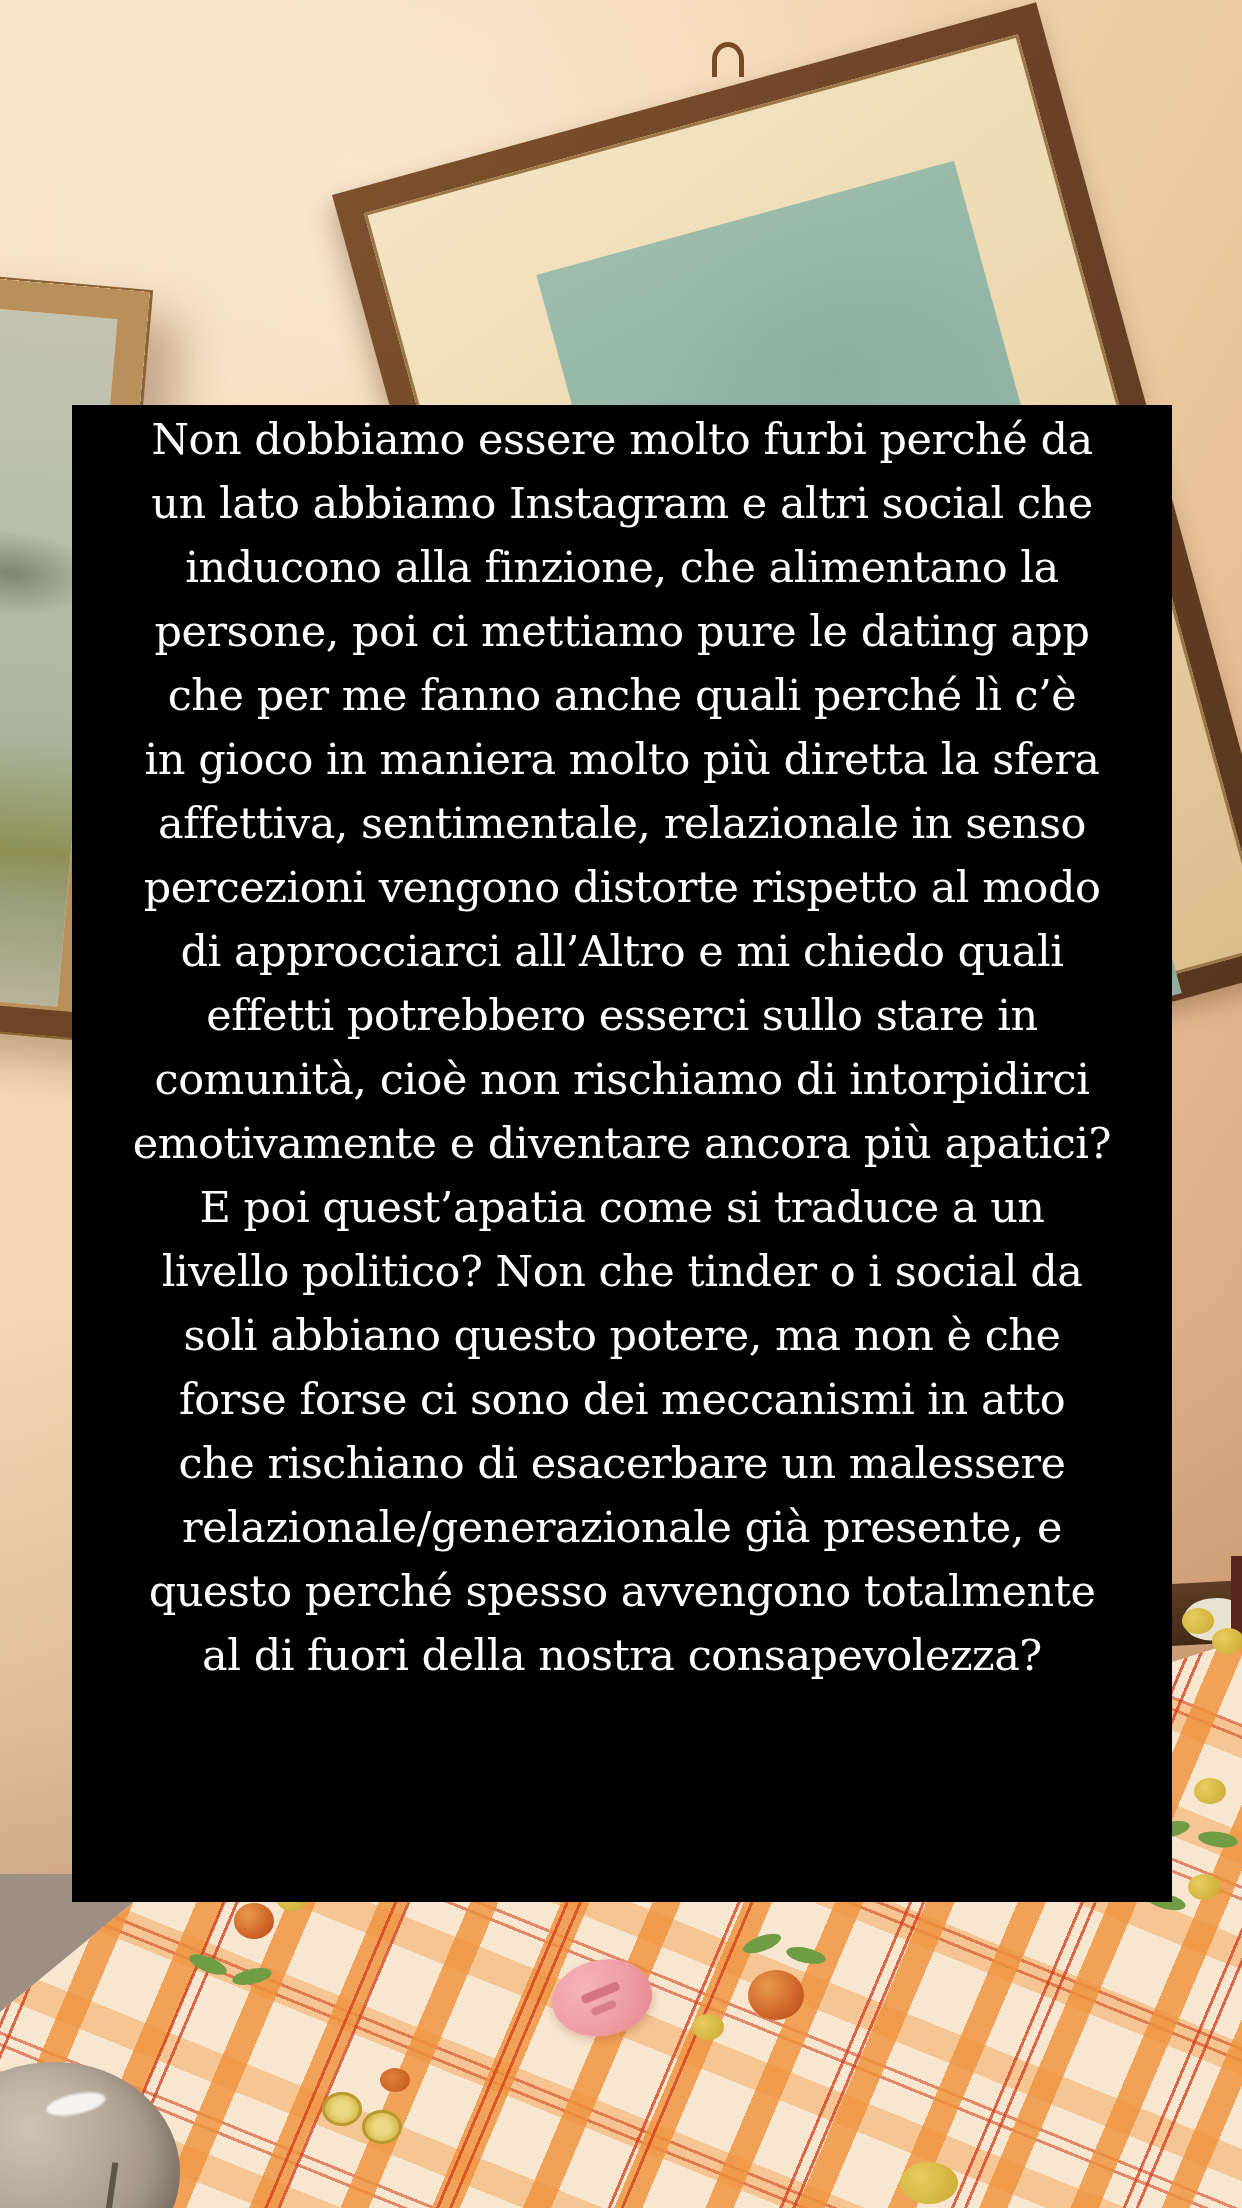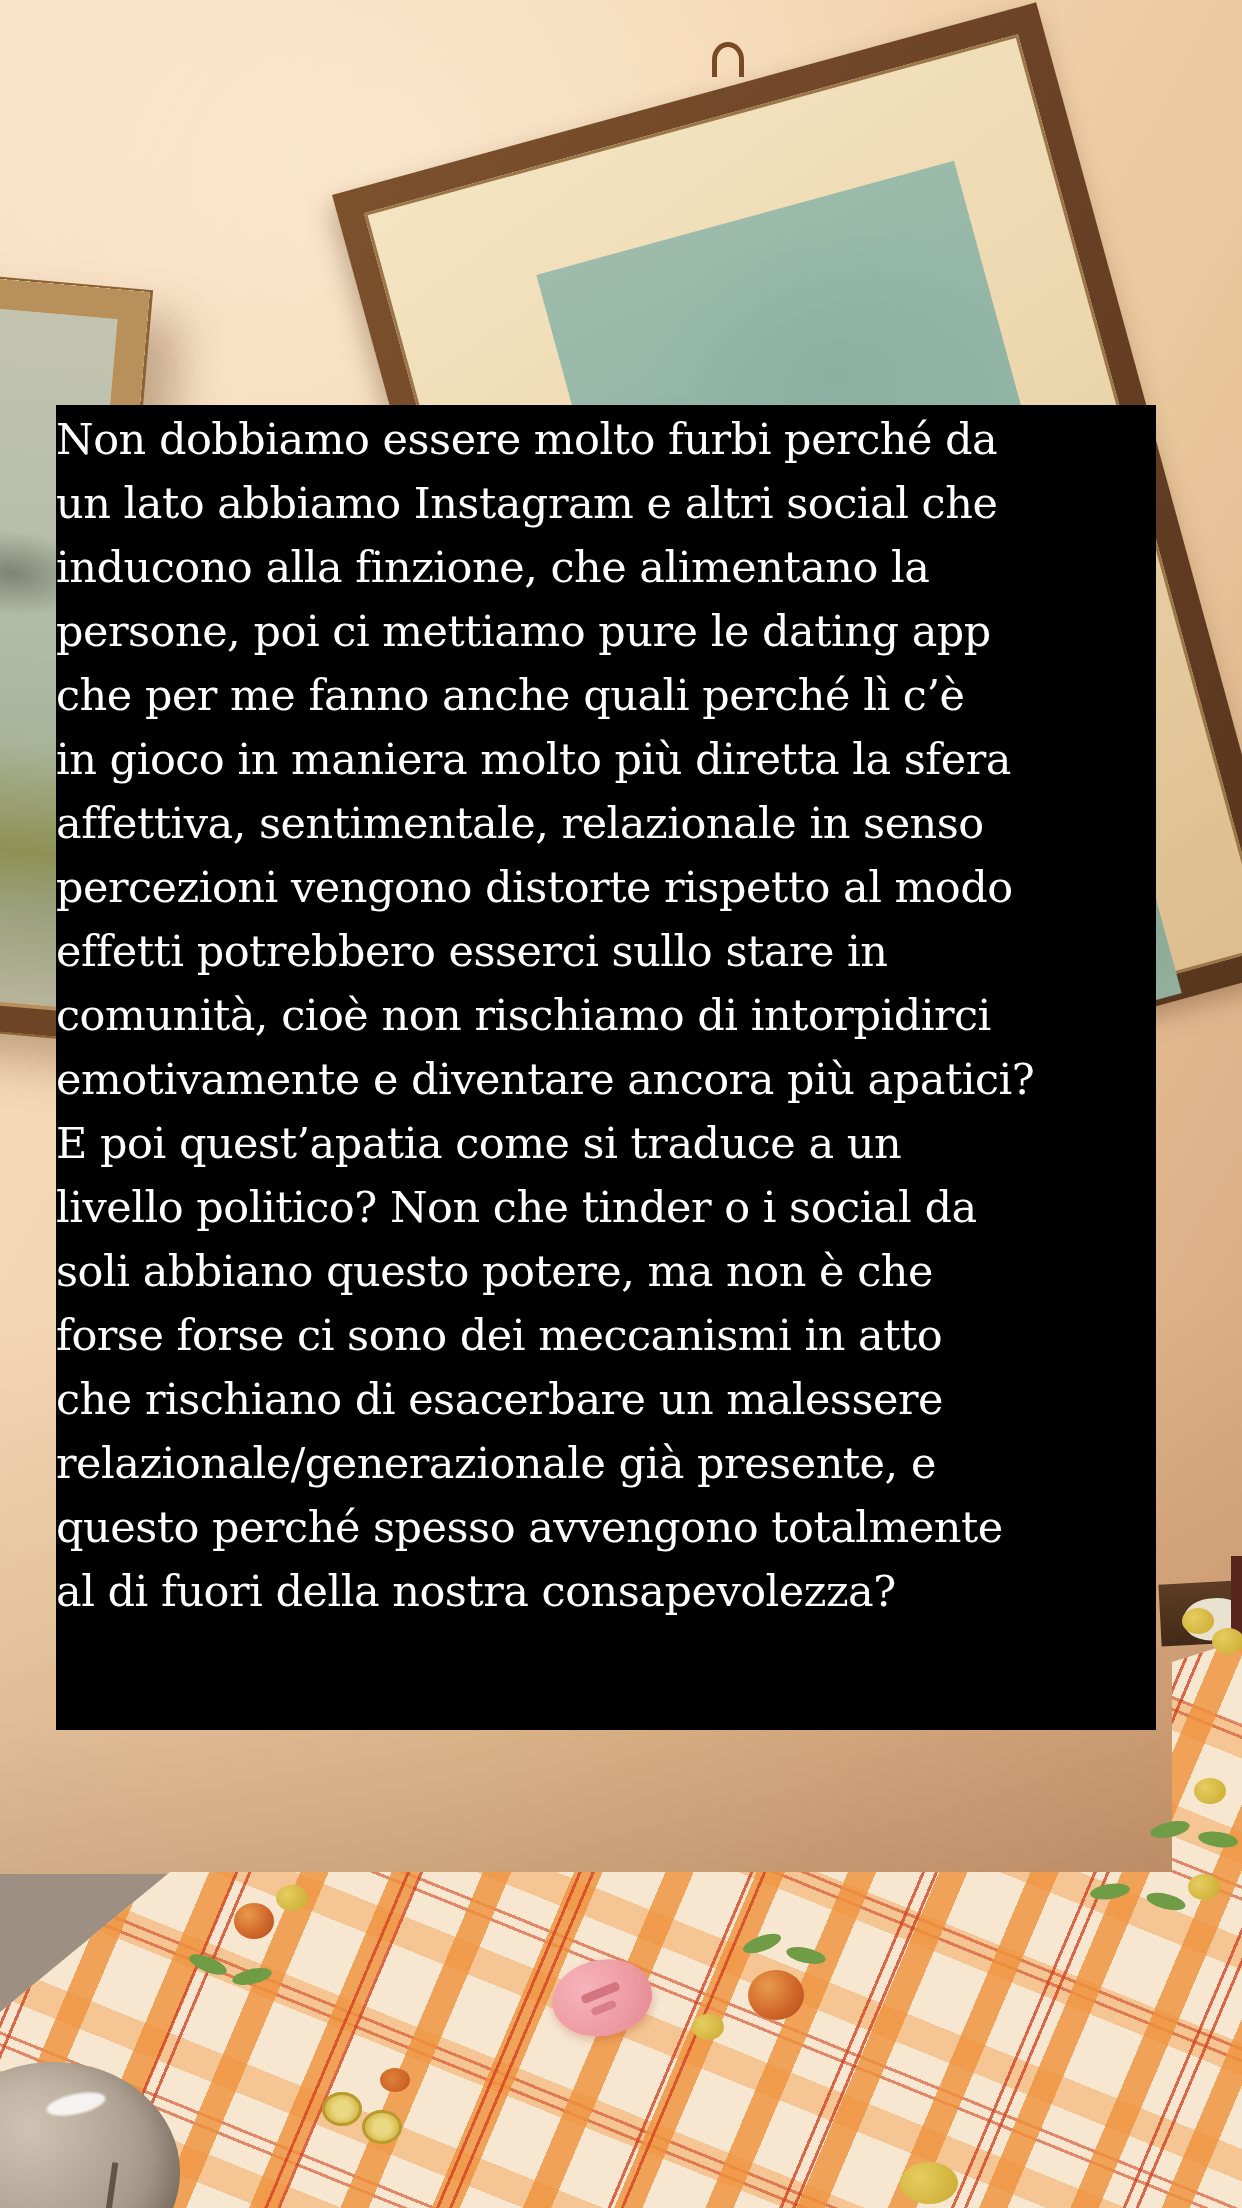--- a/index.html
+++ b/index.html
@@ -108,22 +108,22 @@
   
   .glass{
     position:absolute;left:-72px;top:2062px;width:252px;height:220px;border-radius:50%;
     background:radial-gradient(circle at 40% 30%,#cfc3b3,#a99c8d 55%,#877b6c);
     box-shadow:inset -10px -12px 30px rgba(60,50,40,.35);
   }
   .glass .shine{position:absolute;left:118px;top:32px;width:60px;height:20px;background:rgba(255,255,255,.85);border-radius:50%;transform:rotate(-12deg);filter:blur(1px);}
   .glass .stem{position:absolute;left:176px;top:100px;width:6px;height:120px;background:#5f564a;transform:rotate(8deg);}
   
   .overlay{
-    position:absolute;left:56px;top:405px;width:1100px;height:1325px;
-    background:#000;color:#fff;
+    position:absolute;left:72px;top:405px;width:1100px;height:1497px;
+    background:#000;color:#fff;text-align:center;
     padding-top:2px;box-sizing:border-box;
   }
   .overlay .line{
     white-space:nowrap;line-height:64px;font-size:43px;letter-spacing:-.5px;
     font-weight:500;
   }
 </style>
 </head>
 <body>
 
@@ -199,20 +199,21 @@
 
   <div class="overlay">
     <div class="line">Non dobbiamo essere molto furbi perché da</div>
     <div class="line">un lato abbiamo Instagram e altri social che</div>
     <div class="line">inducono alla finzione, che alimentano la</div>
     <div class="line">persone, poi ci mettiamo pure le dating app</div>
     <div class="line">che per me fanno anche quali perché lì c’è</div>
     <div class="line">in gioco in maniera molto più diretta la sfera</div>
     <div class="line">affettiva, sentimentale, relazionale in senso</div>
     <div class="line">percezioni vengono distorte rispetto al modo</div>
+    <div class="line">di approcciarci all’Altro e mi chiedo quali</div>
     <div class="line">effetti potrebbero esserci sullo stare in</div>
     <div class="line">comunità, cioè non rischiamo di intorpidirci</div>
     <div class="line">emotivamente e diventare ancora più apatici?</div>
     <div class="line">E poi quest’apatia come si traduce a un</div>
     <div class="line">livello politico? Non che tinder o i social da</div>
     <div class="line">soli abbiano questo potere, ma non è che</div>
     <div class="line">forse forse ci sono dei meccanismi in atto</div>
     <div class="line">che rischiano di esacerbare un malessere</div>
     <div class="line">relazionale/generazionale già presente, e</div>
     <div class="line">questo perché spesso avvengono totalmente</div>

